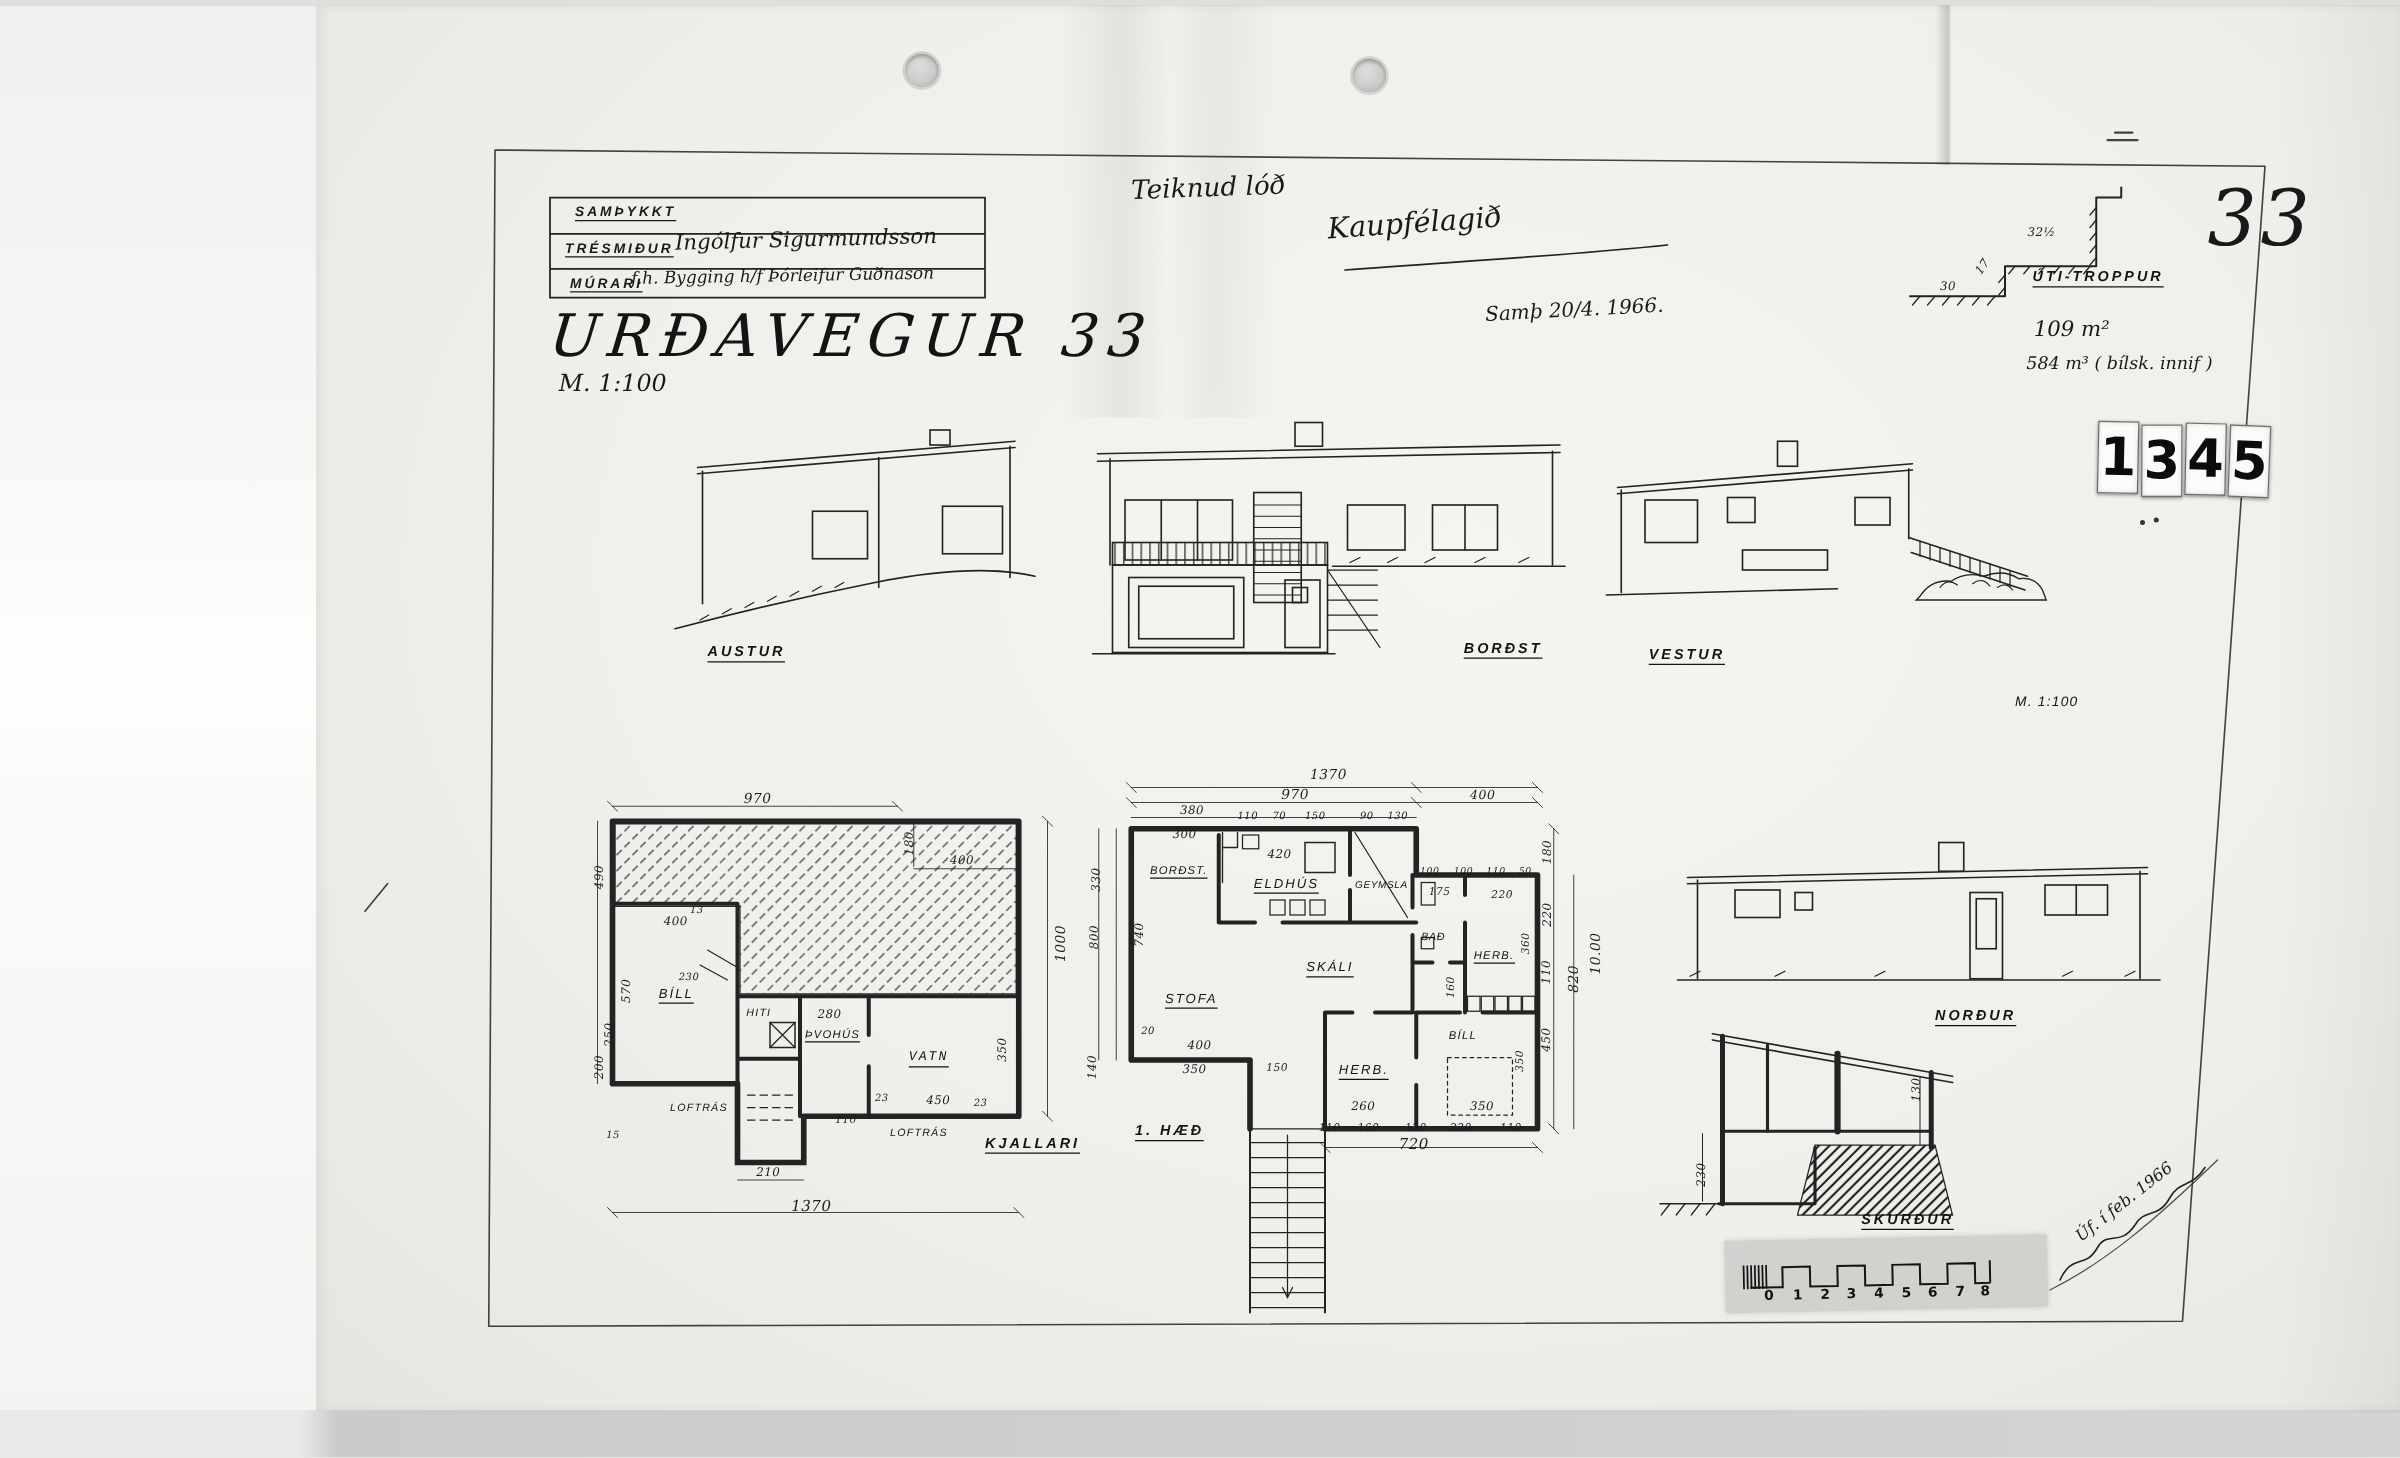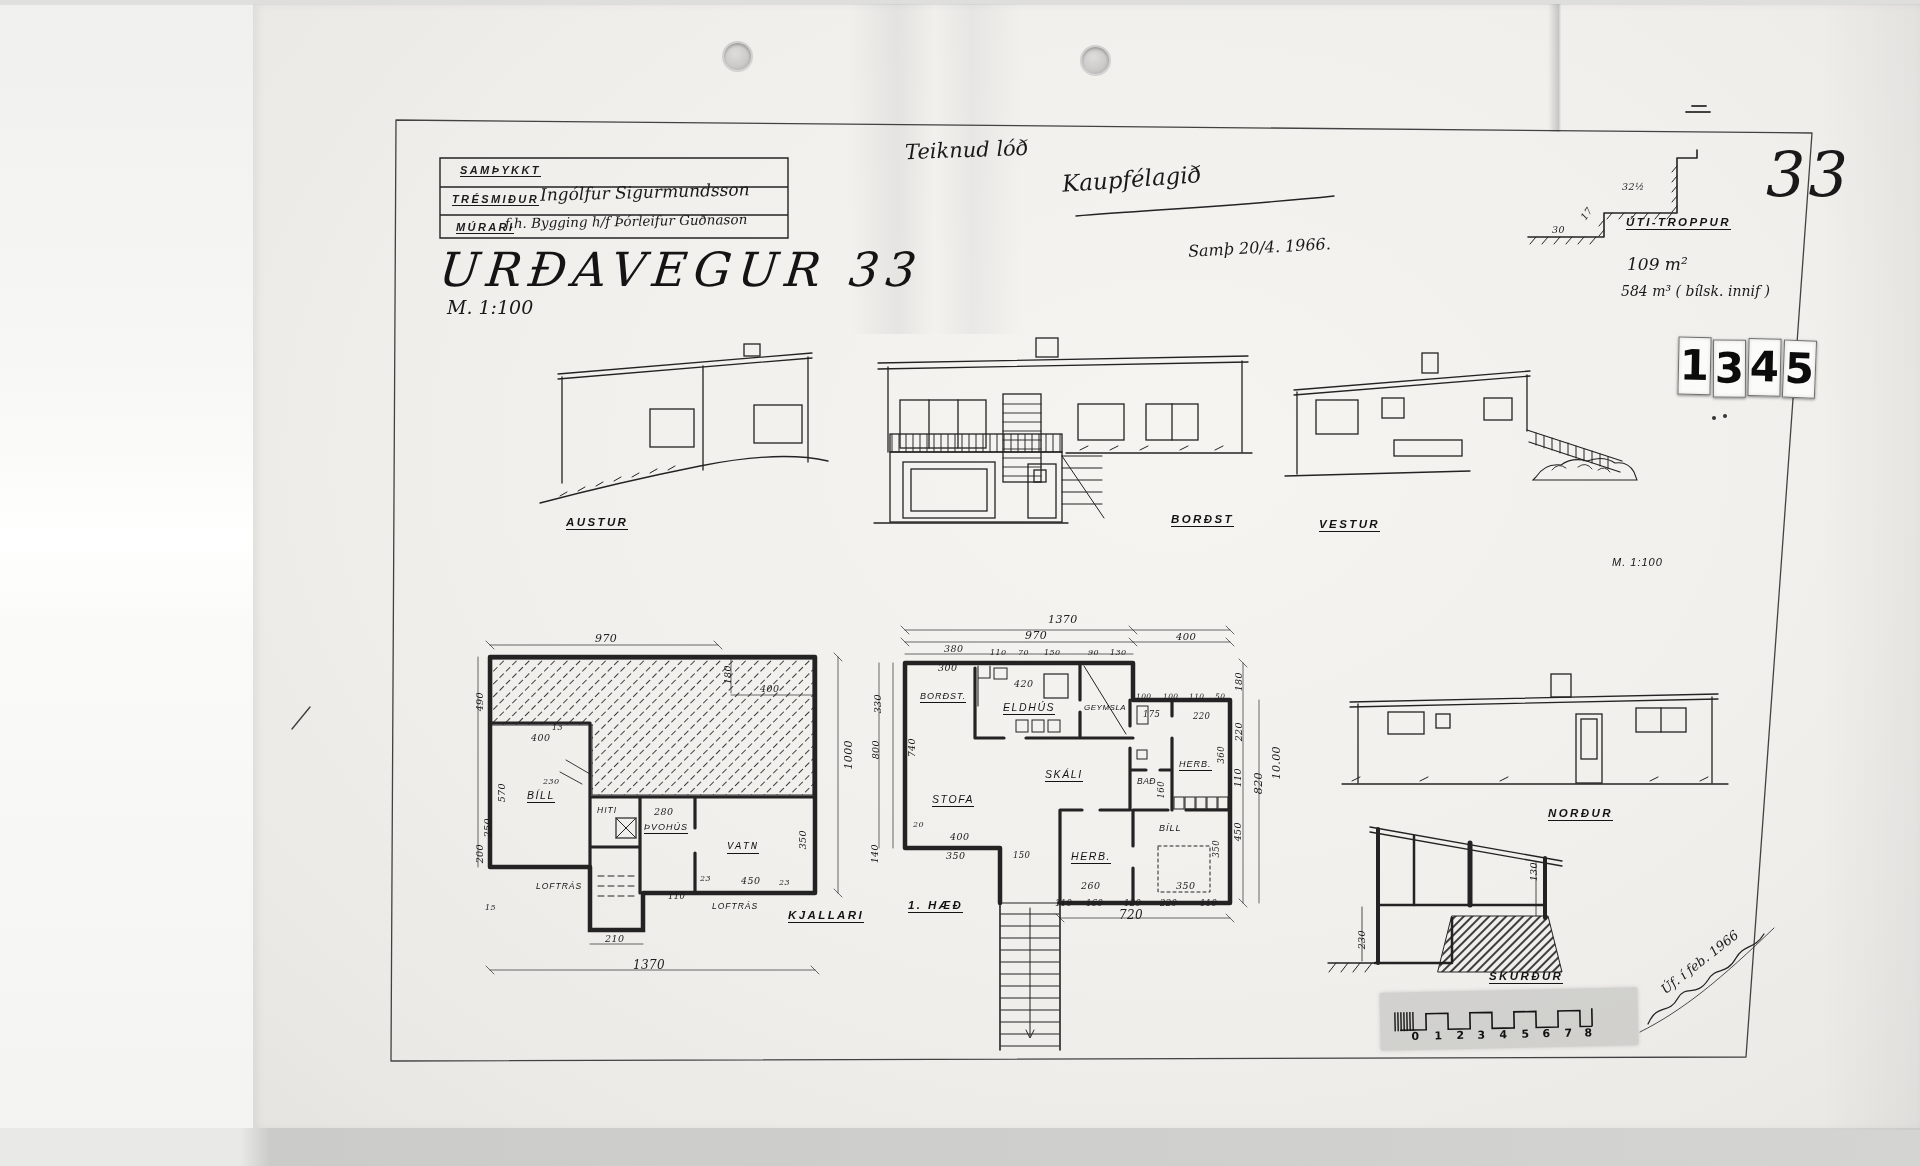--- a/index.html
+++ b/index.html
@@ -272,21 +272,21 @@
   <span class="dim" style="left:700px;top:874px;font-size:8px;">23</span>
   <span class="dim" style="left:779px;top:878px;font-size:8px;">23</span>
   <span class="dim" style="left:668px;top:891px;font-size:8.5px;">110</span>
   <span class="dim" style="left:605px;top:933px;">210</span>
   <span class="dim" style="left:633px;top:958px;font-size:12px;">1370</span>
   <span class="dim" style="left:485px;top:903px;font-size:8px;">15</span>
 
   <span class="lbl u" style="left:920px;top:691px;font-size:9px;letter-spacing:1px;">BORÐST.</span>
   <span class="lbl u" style="left:1003px;top:701px;">ELDHÚS</span>
   <span class="lbl" style="left:1084px;top:703px;font-size:8px;letter-spacing:.5px;">GEYMSLA</span>
-  <span class="lbl" style="left:1137px;top:776px;font-size:8.5px;letter-spacing:.5px;">BAÐ</span>
+  <span class="lbl" style="left:1137px;top:744px;font-size:8.5px;letter-spacing:.5px;">BAÐ</span>
   <span class="lbl u" style="left:1179px;top:759px;font-size:9px;letter-spacing:1px;">HERB.</span>
   <span class="lbl u" style="left:1045px;top:768px;">SKÁLI</span>
   <span class="lbl u" style="left:932px;top:793px;">STOFA</span>
   <span class="lbl u" style="left:1071px;top:850px;">HERB.</span>
   <span class="lbl" style="left:1159px;top:823px;font-size:9px;letter-spacing:1px;">BÍLL</span>
   <span class="lbl big u" style="left:908px;top:899px;">1. HÆÐ</span>
 
   <span class="dim" style="left:1048px;top:613px;font-size:11px;">1370</span>
   <span class="dim" style="left:1025px;top:629px;font-size:11px;">970</span>
   <span class="dim" style="left:1176px;top:631px;font-size:10px;">400</span>

